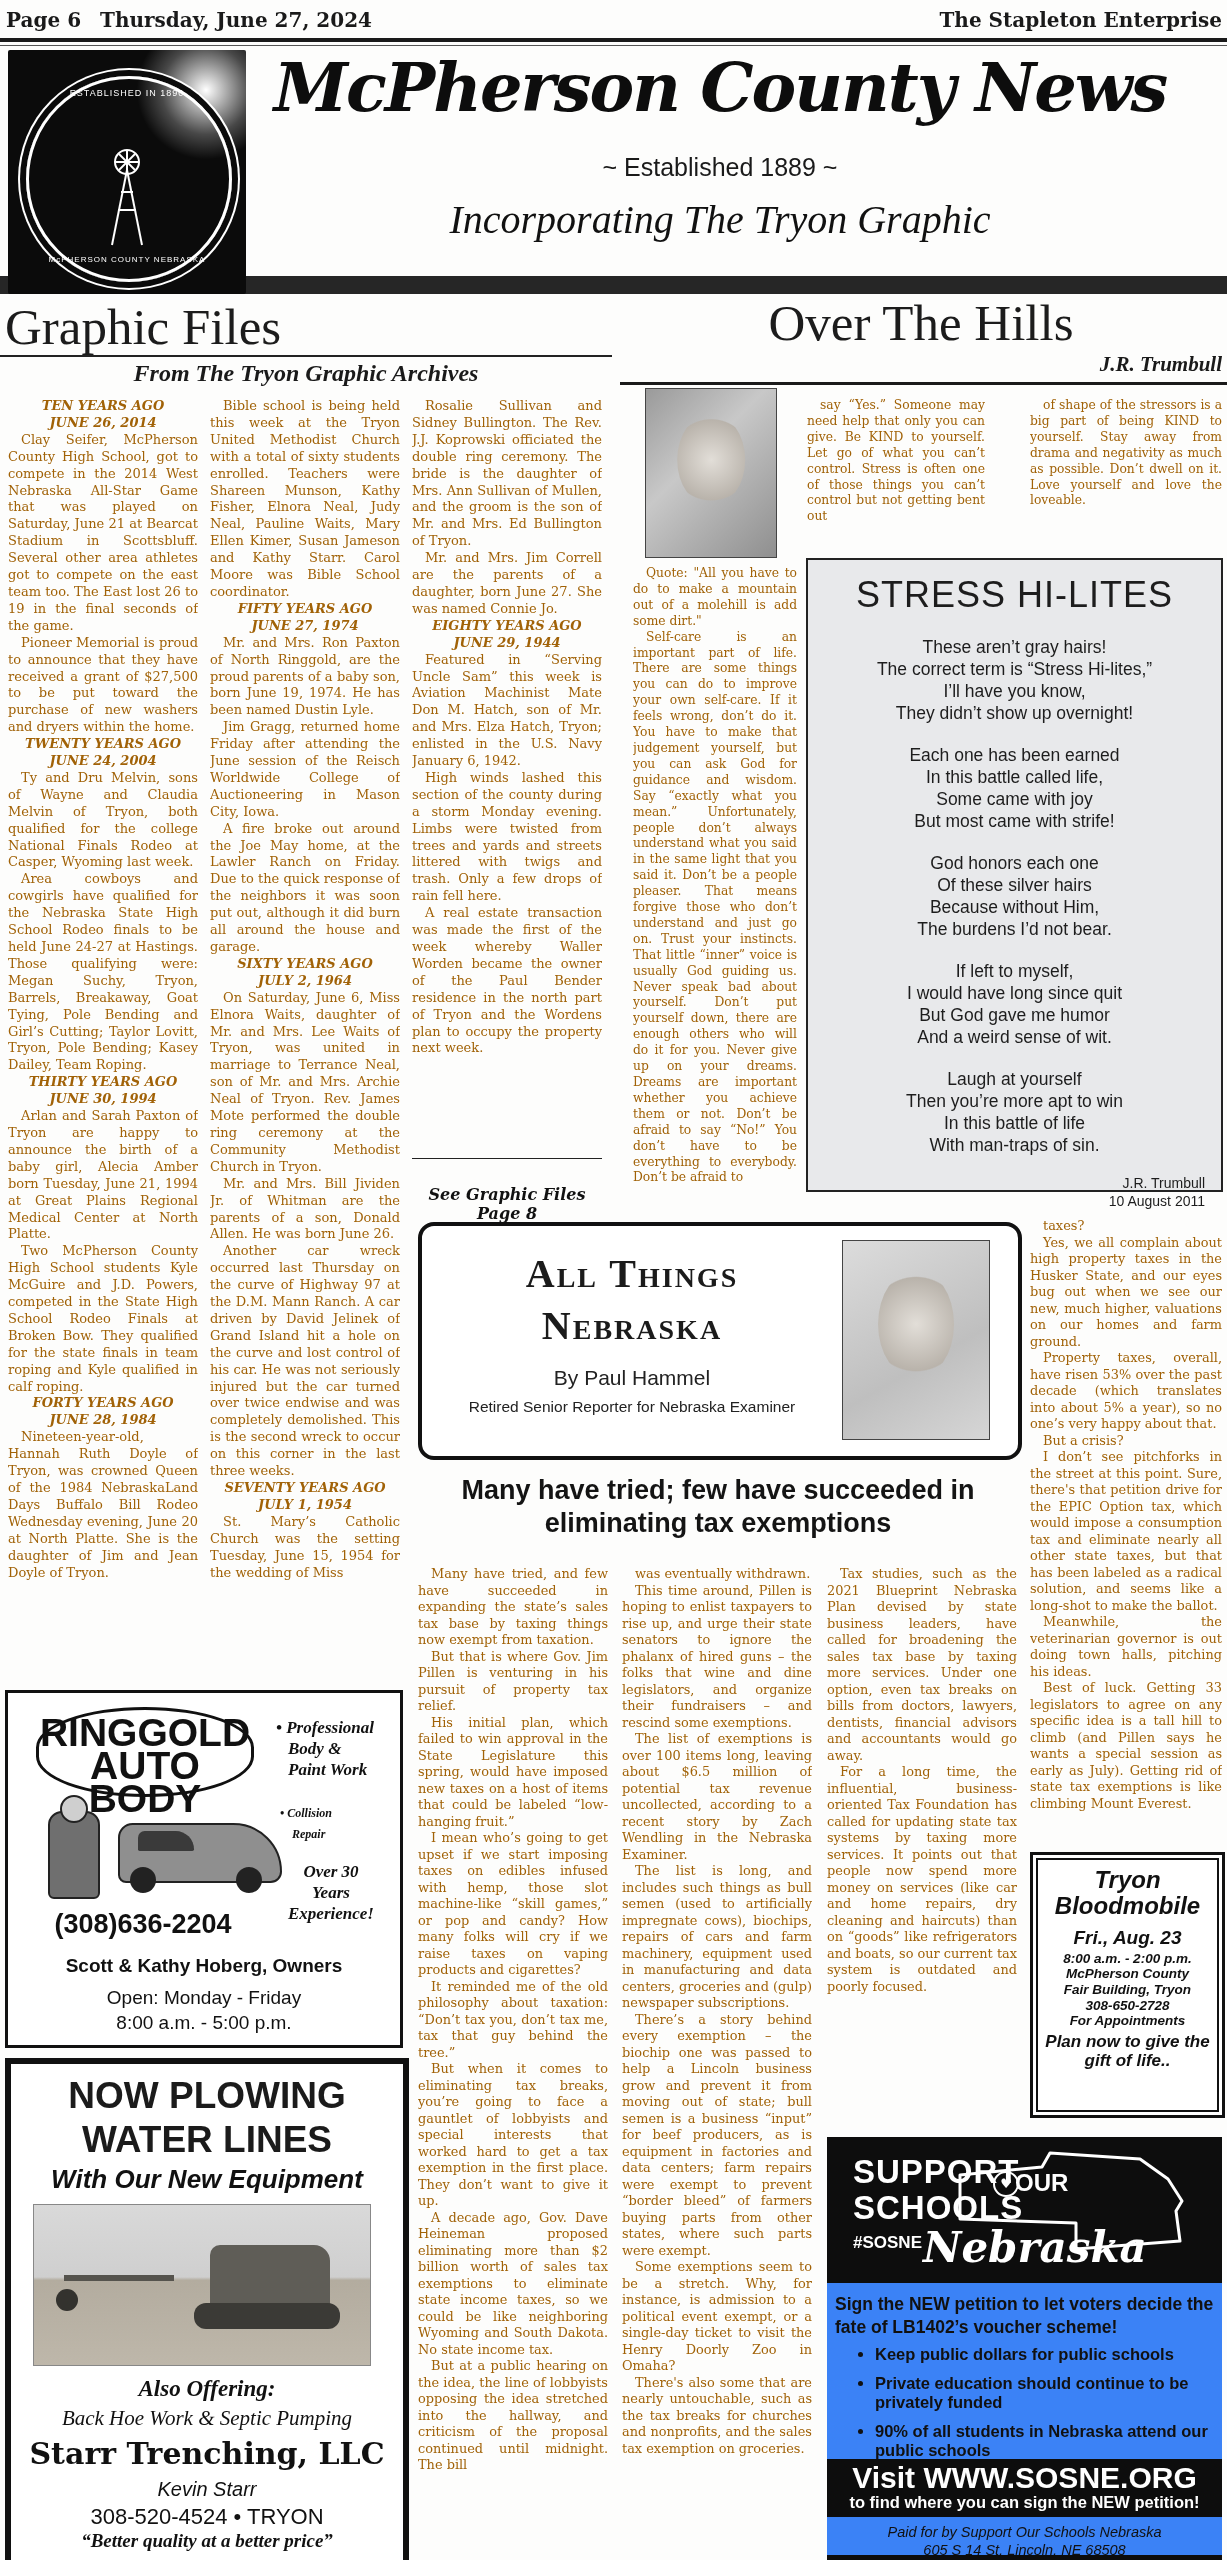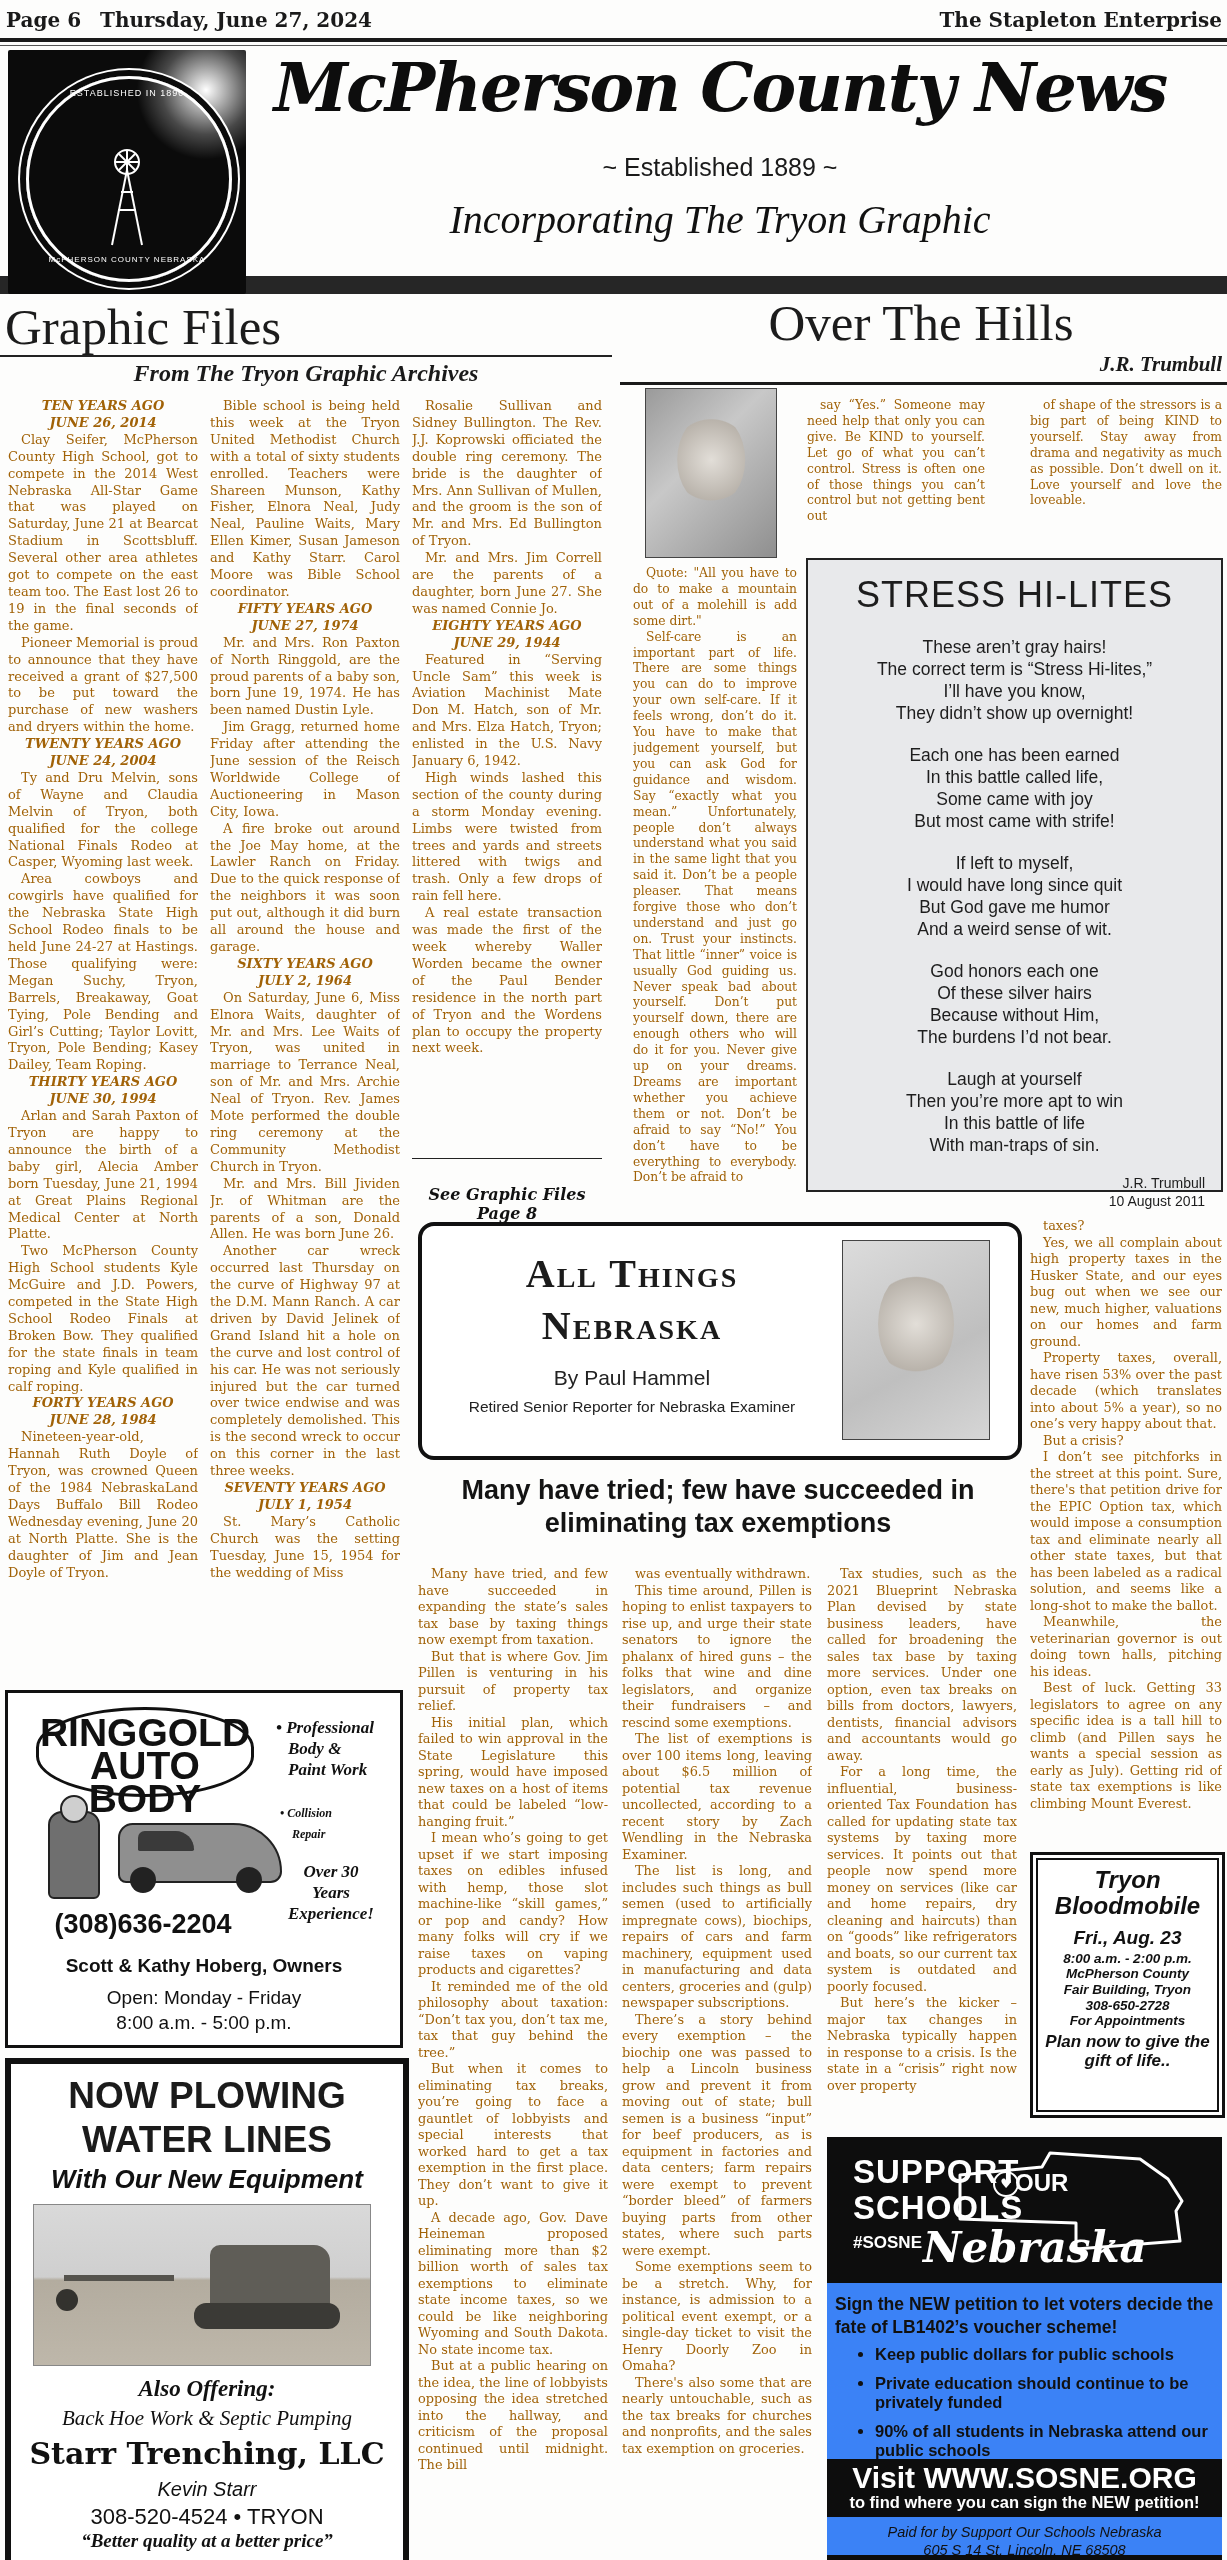--- a/index.html
+++ b/index.html
@@ -203,30 +203,30 @@
           <div>I’ll have you know,</div>
           <div>They didn’t show up overnight!</div>
         </div>
         <div class="stanza">
           <div>Each one has been earned</div>
           <div>In this battle called life,</div>
           <div>Some came with joy</div>
           <div>But most came with strife!</div>
         </div>
         <div class="stanza">
+          <div>God honors each one</div>
+          <div>Of these silver hairs</div>
+          <div>Because without Him,</div>
+          <div>The burdens I’d not bear.</div>
+        </div>
+        <div class="stanza">
           <div>If left to myself,</div>
           <div>I would have long since quit</div>
           <div>But God gave me humor</div>
           <div>And a weird sense of wit.</div>
-        </div>
-        <div class="stanza">
-          <div>God honors each one</div>
-          <div>Of these silver hairs</div>
-          <div>Because without Him,</div>
-          <div>The burdens I’d not bear.</div>
         </div>
         <div class="stanza">
           <div>Laugh at yourself</div>
           <div>Then you’re more apt to win</div>
           <div>In this battle of life</div>
           <div>With man-traps of sin.</div>
         </div>
       </div>
     <div class="stress-sig">
       <div>J.R. Trumbull</div>
@@ -265,21 +265,20 @@
       <p>This time around, Pillen is hoping to enlist taxpayers to rise up, and urge their state senators to ignore the phalanx of hired guns – the folks that wine and dine legislators, and organize their fundraisers – and rescind some exemptions.</p>
       <p>The list of exemptions is over 100 items long, leaving about $6.5 million of potential tax revenue uncollected, according to a recent story by Zach Wendling in the Nebraska Examiner.</p>
       <p>The list is long, and includes such things as bull semen (used to artificially impregnate cows), biochips, repairs of cars and farm machinery, equipment used in manufacturing and data centers, groceries and (gulp) newspaper subscriptions.</p>
       <p>There’s a story behind every exemption – the biochip one was passed to help a Lincoln business grow and prevent it from moving out of state; bull semen is a business “input” for beef producers, as is equipment in factories and data centers; farm repairs were exempt to prevent “border bleed” of farmers buying parts from other states, where such parts were exempt.</p>
       <p>Some exemptions seem to be a stretch. Why, for instance, is admission to a political event exempt, or a single-day ticket to visit the Henry Doorly Zoo in Omaha?</p>
       <p>There's also some that are nearly untouchable, such as the tax breaks for churches and nonprofits, and the sales tax exemption on groceries.</p>
     </div>
   <div class="abs textcol t-md" style="left:827px;top:1566px;width:190px;height:548px;">
       <p>Tax studies, such as the 2021 Blueprint Nebraska Plan devised by state business leaders, have called for broadening the sales tax base by taxing more services. Under one option, even tax breaks on bills from doctors, lawyers, dentists, financial advisors and accountants would go away.</p>
       <p>For a long time, the influential, business-oriented Tax Foundation has called for updating state tax systems by taxing more services. It points out that people now spend more money on services (like car and home repairs, dry cleaning and haircuts) than on “goods” like refrigerators and boats, so our current tax system is outdated and poorly focused.</p>
-      <p>But here’s the kicker – major tax changes in Nebraska typically happen in response to a crisis. Is the state in a “crisis” right now over property</p>
     </div>
   <div class="abs textcol t-md" style="left:1030px;top:1218px;width:192px;height:626px;">
       <p>taxes?</p>
       <p>Yes, we all complain about high property taxes in the Husker State, and our eyes bug out when we see our new, much higher, valuations on our homes and farm ground.</p>
       <p>Property taxes, overall, have risen 53% over the past decade (which translates into about 5% a year), so no one’s very happy about that.</p>
       <p>But a crisis?</p>
       <p>I don’t see pitchforks in the street at this point. Sure, there's that petition drive for the EPIC Option tax, which would impose a consumption tax and eliminate nearly all other state taxes, but that has been labeled as a radical solution, and seems like a long-shot to make the ballot.</p>
       <p>Meanwhile, the veterinarian governor is out doing town halls, pitching his ideas.</p>
       <p>Best of luck. Getting 33 legislators to agree on any specific idea is a tall hill to climb (and Pillen says he wants a special session as early as July). Getting rid of state tax exemptions is like climbing Mount Everest.</p>
     </div>

